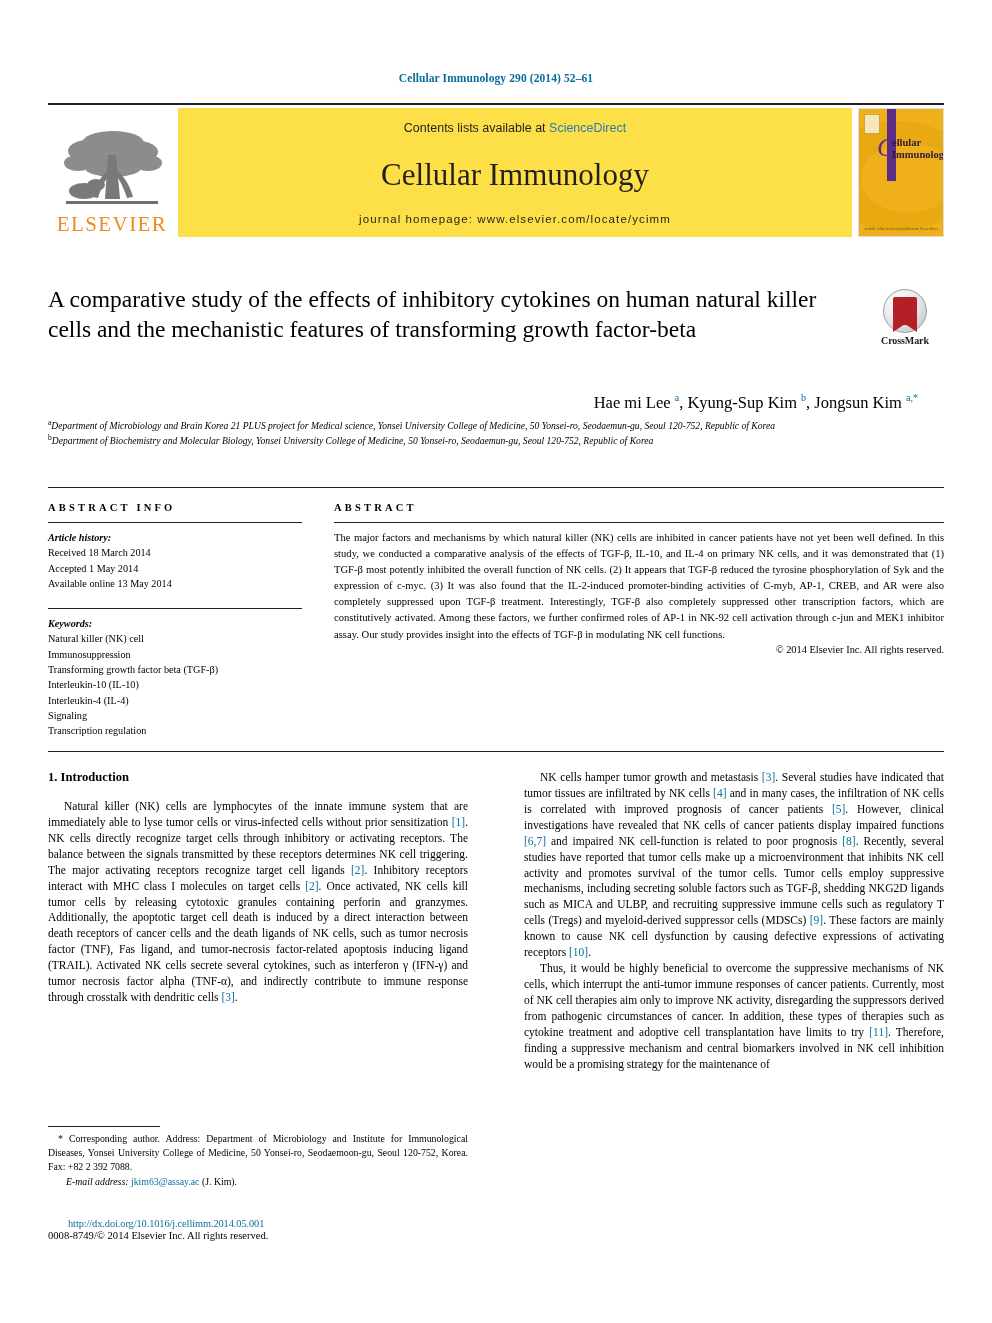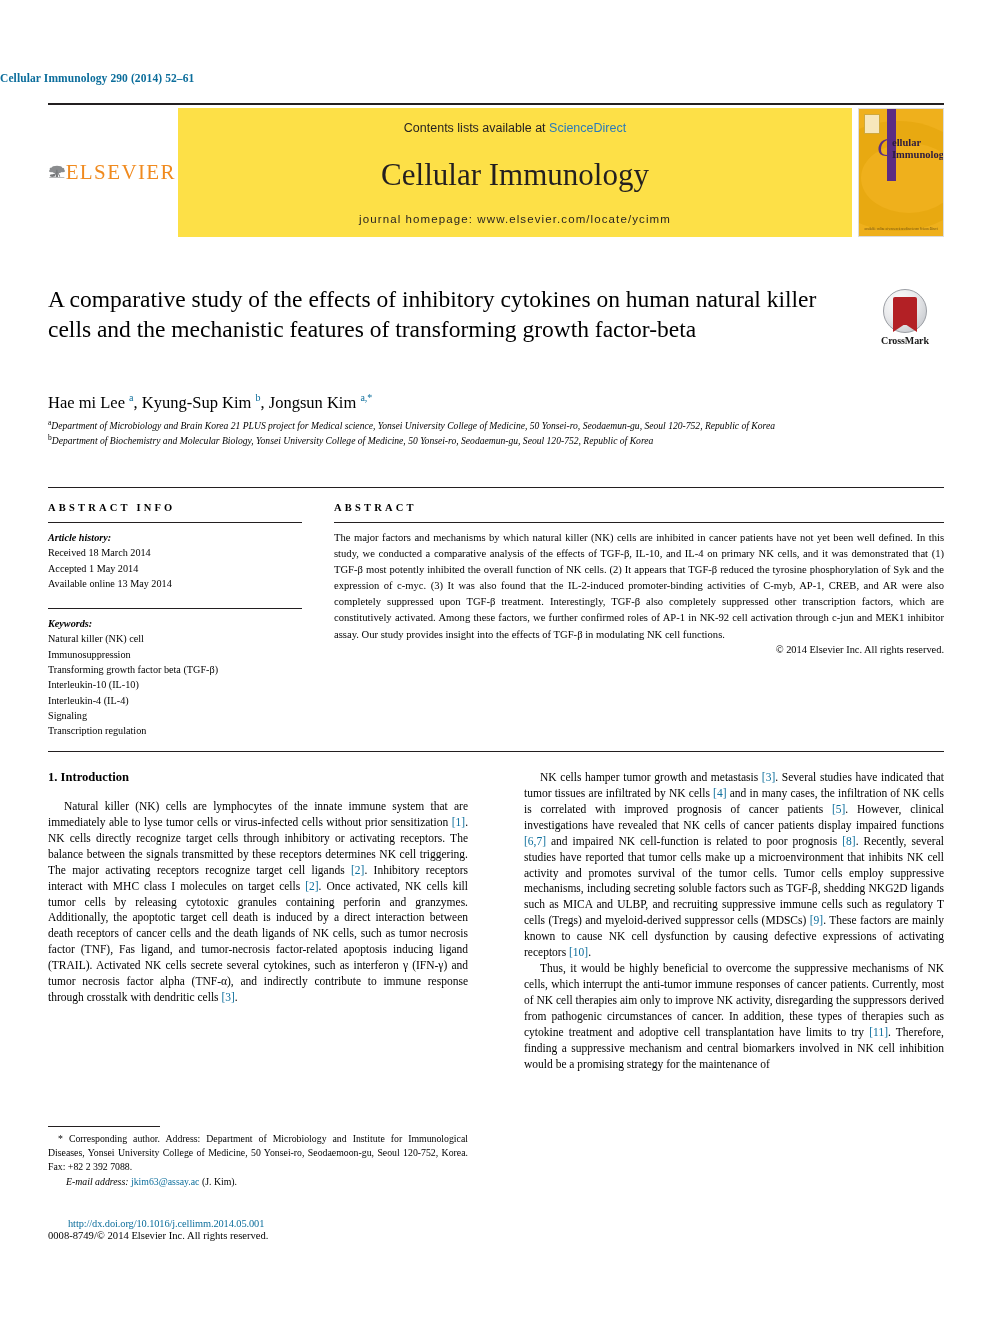--- a/index.html
+++ b/index.html
@@ -21,20 +21,21 @@
     height: 1323px;
     box-sizing: border-box;
   }
 
   
   .runhead {
     position: absolute;
     top: 72px;
     left: 0;
     width: 992px;
+    text-align: center;
     font-family: "Liberation Serif", serif;
     font-weight: bold;
     font-size: 11.5px;
     color: #0b6d9b;
     letter-spacing: 0.1px;
   }
 
   
   .masthead {
     position: absolute;
@@ -48,21 +49,21 @@
     display: flex;
     align-items: stretch;
     height: 132px;
     padding-top: 3px;
     box-sizing: border-box;
   }
   .elsevier-logo {
     width: 128px;
     flex: 0 0 128px;
     display: flex;
-    flex-direction: row;
+    flex-direction: column;
     align-items: center;
     justify-content: flex-end;
     padding-bottom: 2px;
   }
   .tree-svg { display: block; }
   .elsevier-word {
     font-family: "Liberation Serif", serif;
     font-size: 21px;
     letter-spacing: 1.4px;
     color: #f08a1e;
@@ -232,20 +233,21 @@
   }
 
   .authors {
     position: absolute;
     top: 392px;
     left: 48px;
     width: 870px;
     font-family: "Liberation Serif", serif;
     font-size: 16.5px;
     color: #000;
+    text-align: right;
   }
   .authors sup {
     color: #0b6d9b;
     font-size: 10px;
     vertical-align: super;
   }
   .affils {
     position: absolute;
     top: 418px;
     left: 48px;

